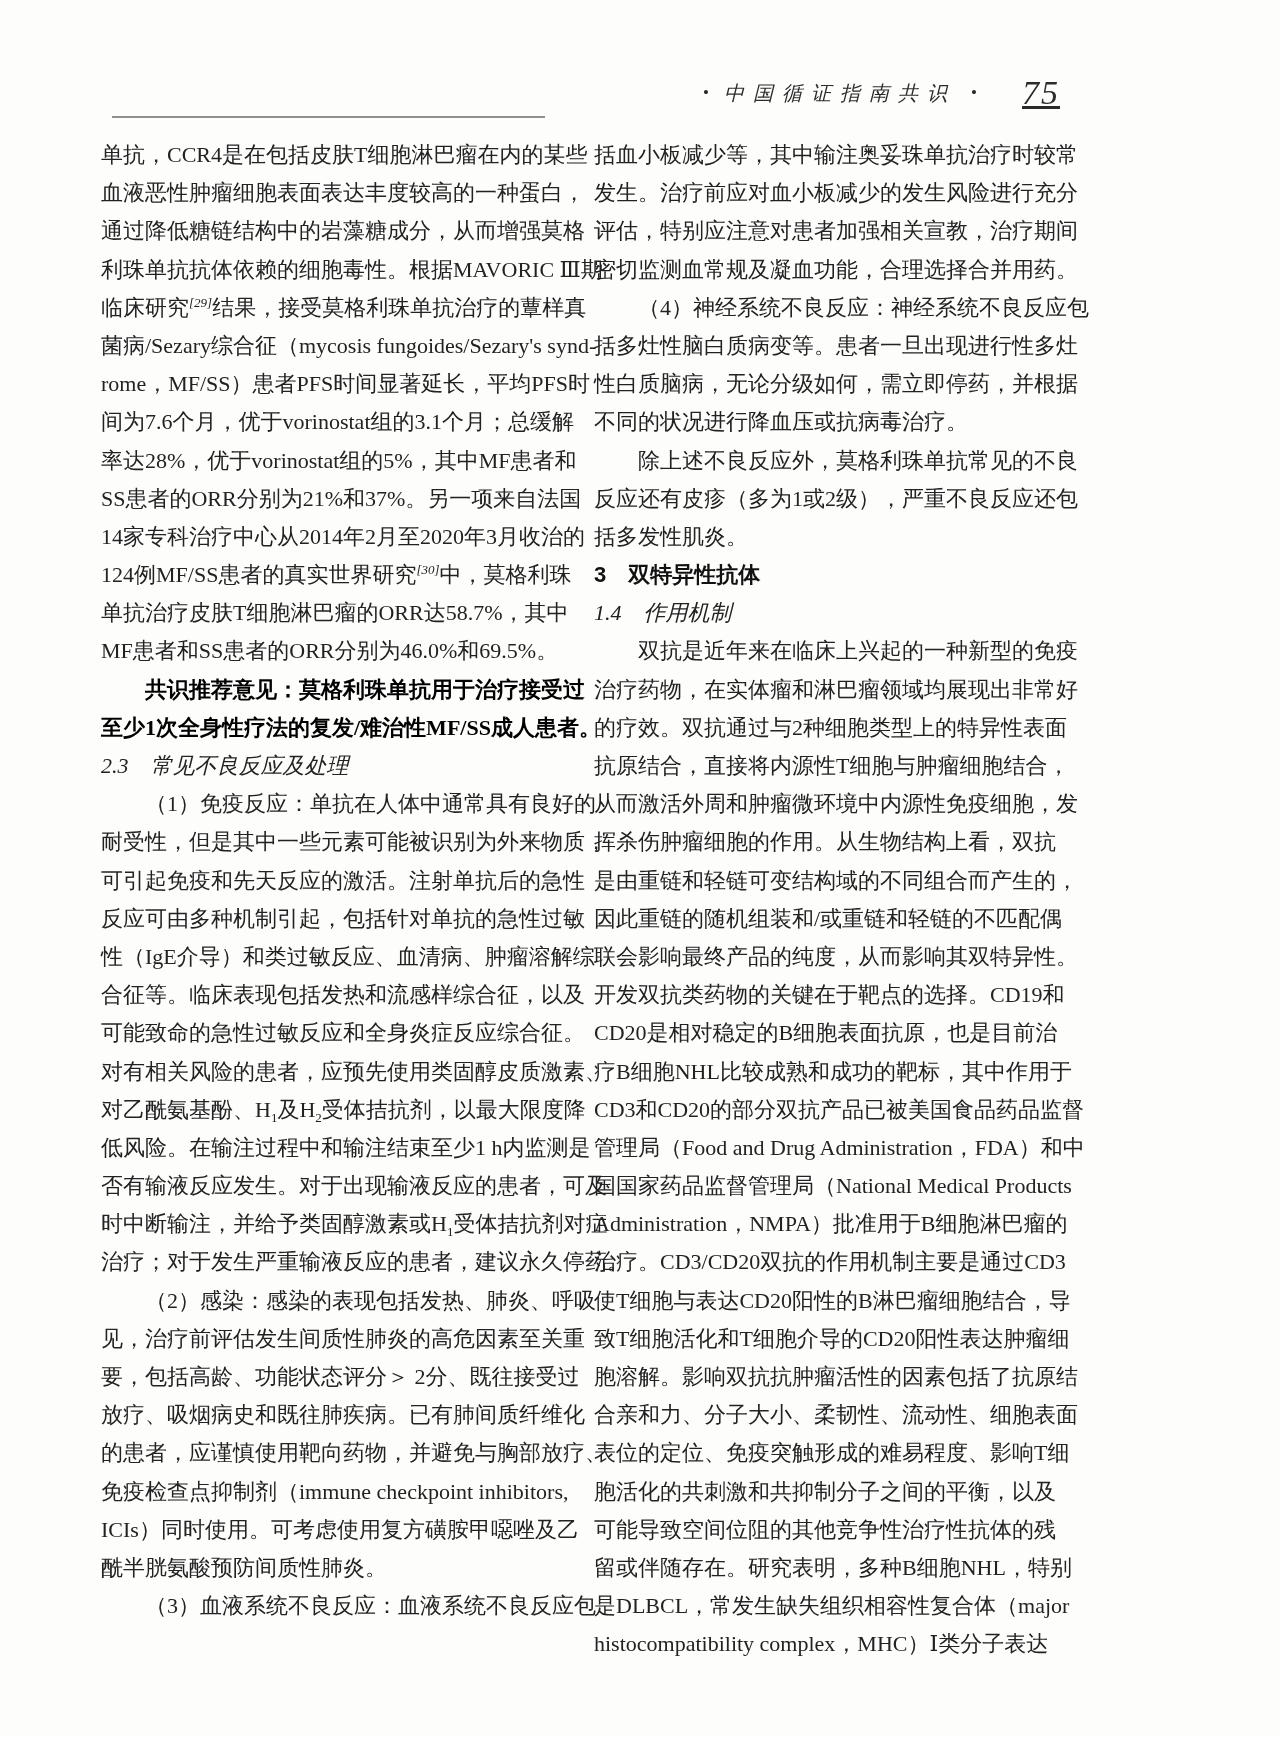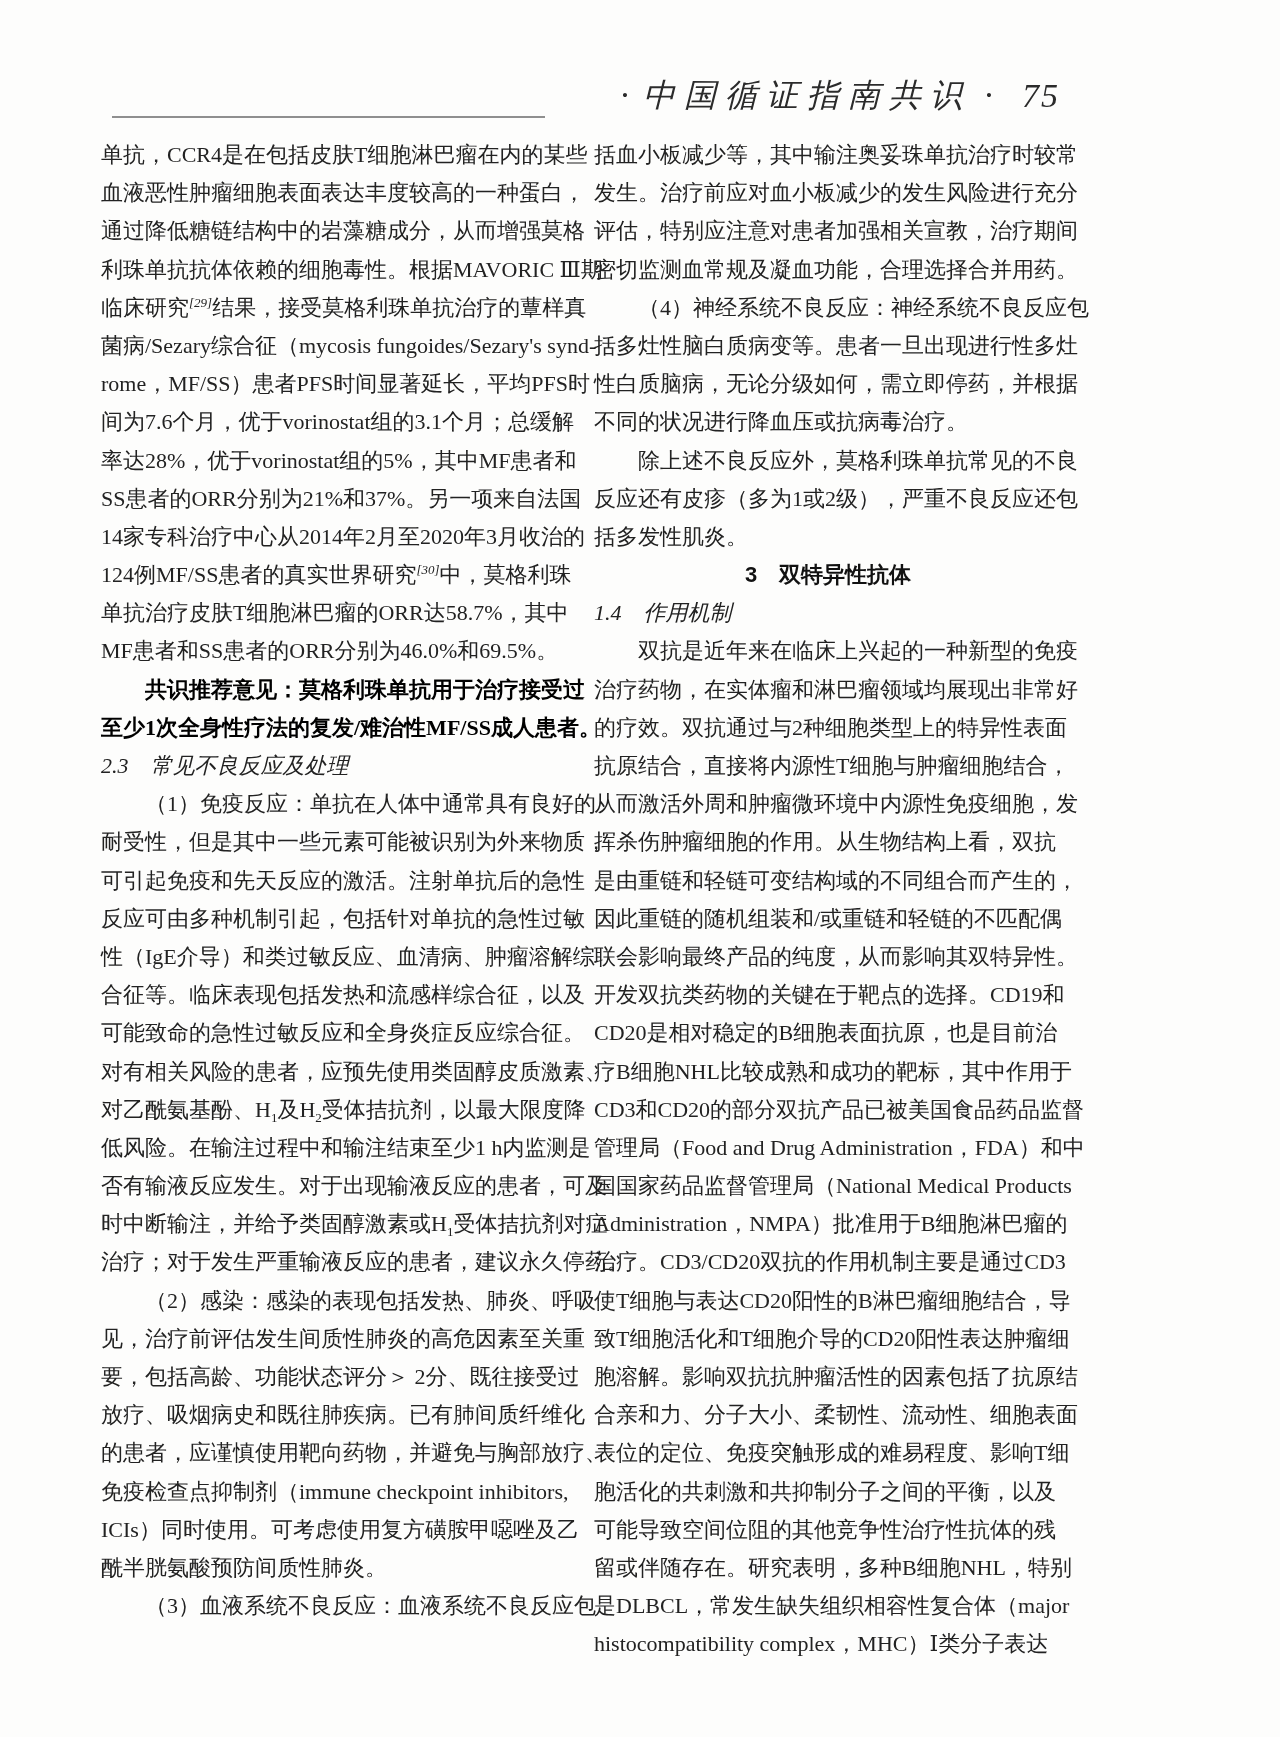--- a/index.html
+++ b/index.html
@@ -16,33 +16,33 @@
   .header-rule{
     position:absolute;left:112px;top:116px;width:433px;height:2px;
     background:#8f8f8f;
   }
   .header{
     position:absolute;top:74px;left:600px;width:460px;
     display:flex;align-items:center;justify-content:flex-end;
     color:#2b2b2b;font-style:italic;
   }
   .header .bullet{font-size:17px;margin:0 15px;font-style:normal;}
-  .journal{font-size:32px;letter-spacing:9px;white-space:nowrap;text-align:right;}
-  .pagenum{font-size:34px;margin-left:15px;letter-spacing:2px;}
+  .journal{font-size:20px;letter-spacing:9px;white-space:nowrap;text-align:right;}
+  .pagenum{font-size:34px;margin-left:30px;letter-spacing:2px;text-decoration:underline;}
   
   .col{
     position:absolute;top:136px;width:468px;
     font-size:22px;line-height:38.2px;color:#222;
   }
   .col-left{left:101px;}
   .col-right{left:594px;}
   .ln{white-space:nowrap;height:38.2px;}
   .ln.bold{font-weight:700;color:#000000;}
   .ln.kai{font-style:italic;}
-  .ln.hei{font-family:"Liberation Sans","DejaVu Sans",sans-serif;font-weight:700;color:#111;text-align:center;}
+  .ln.hei{font-family:"Liberation Sans","DejaVu Sans",sans-serif;font-weight:700;color:#111;}
   sup{font-size:13px;line-height:0;vertical-align:super;font-style:italic;}
   sub{font-size:13px;line-height:0;vertical-align:sub;}
 </style>
 </head>
 <body>
 
 <div class="page">
 
   <div class="header-rule"></div>
 

